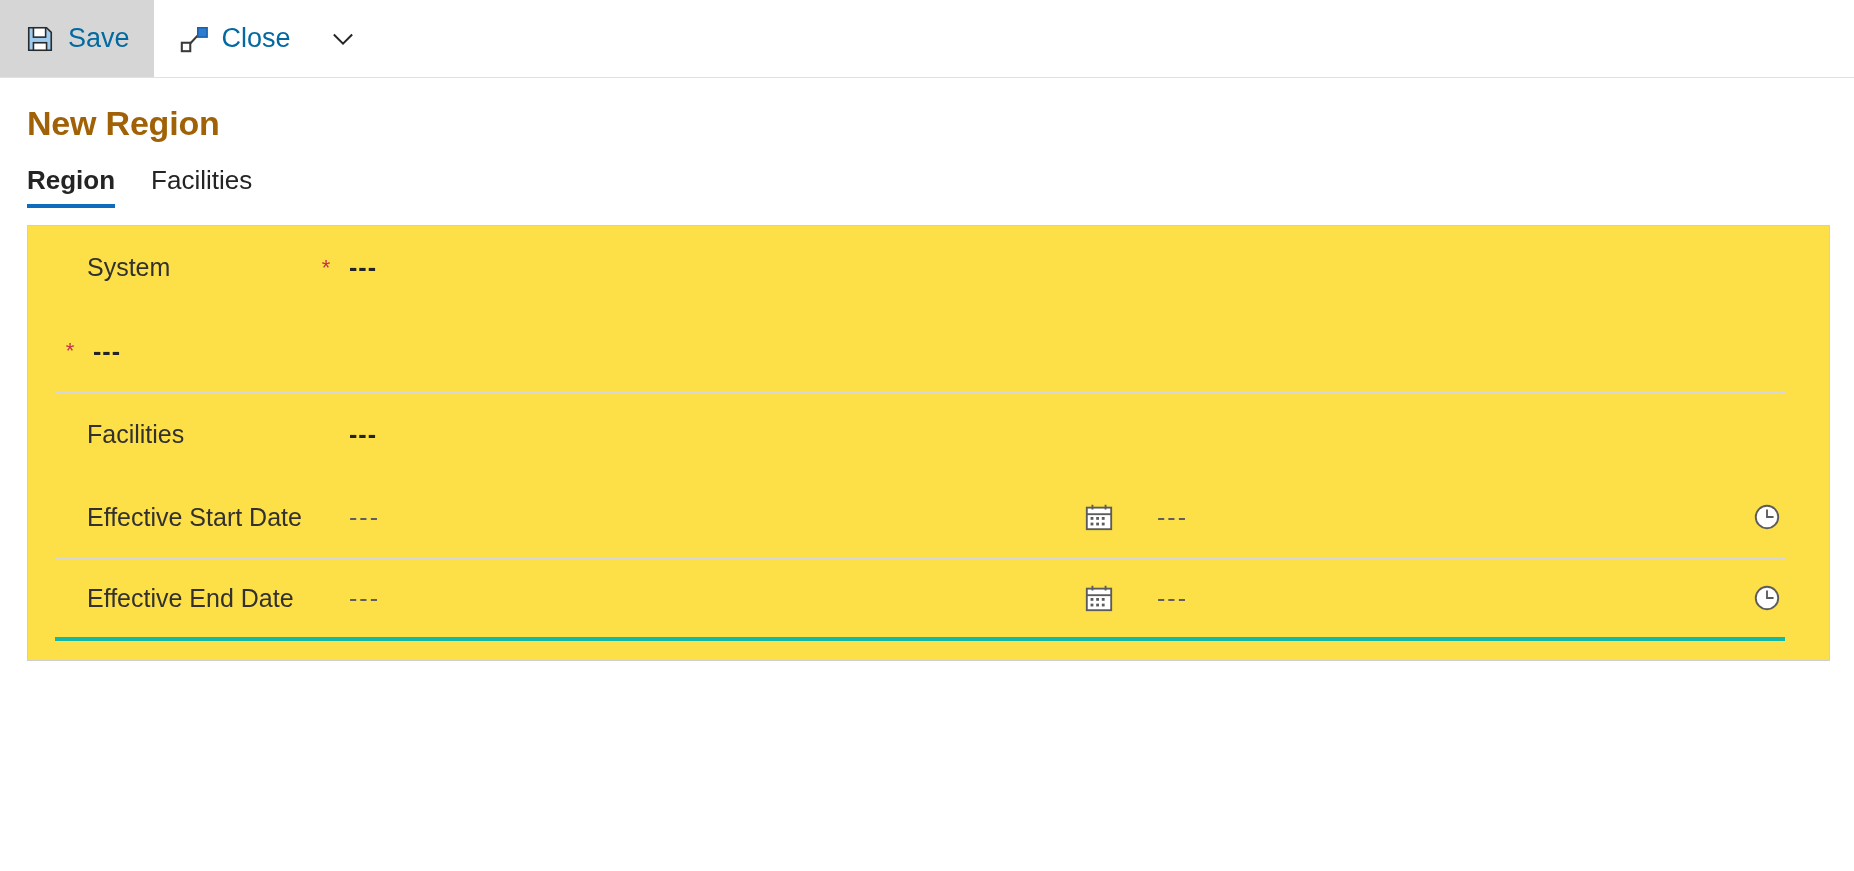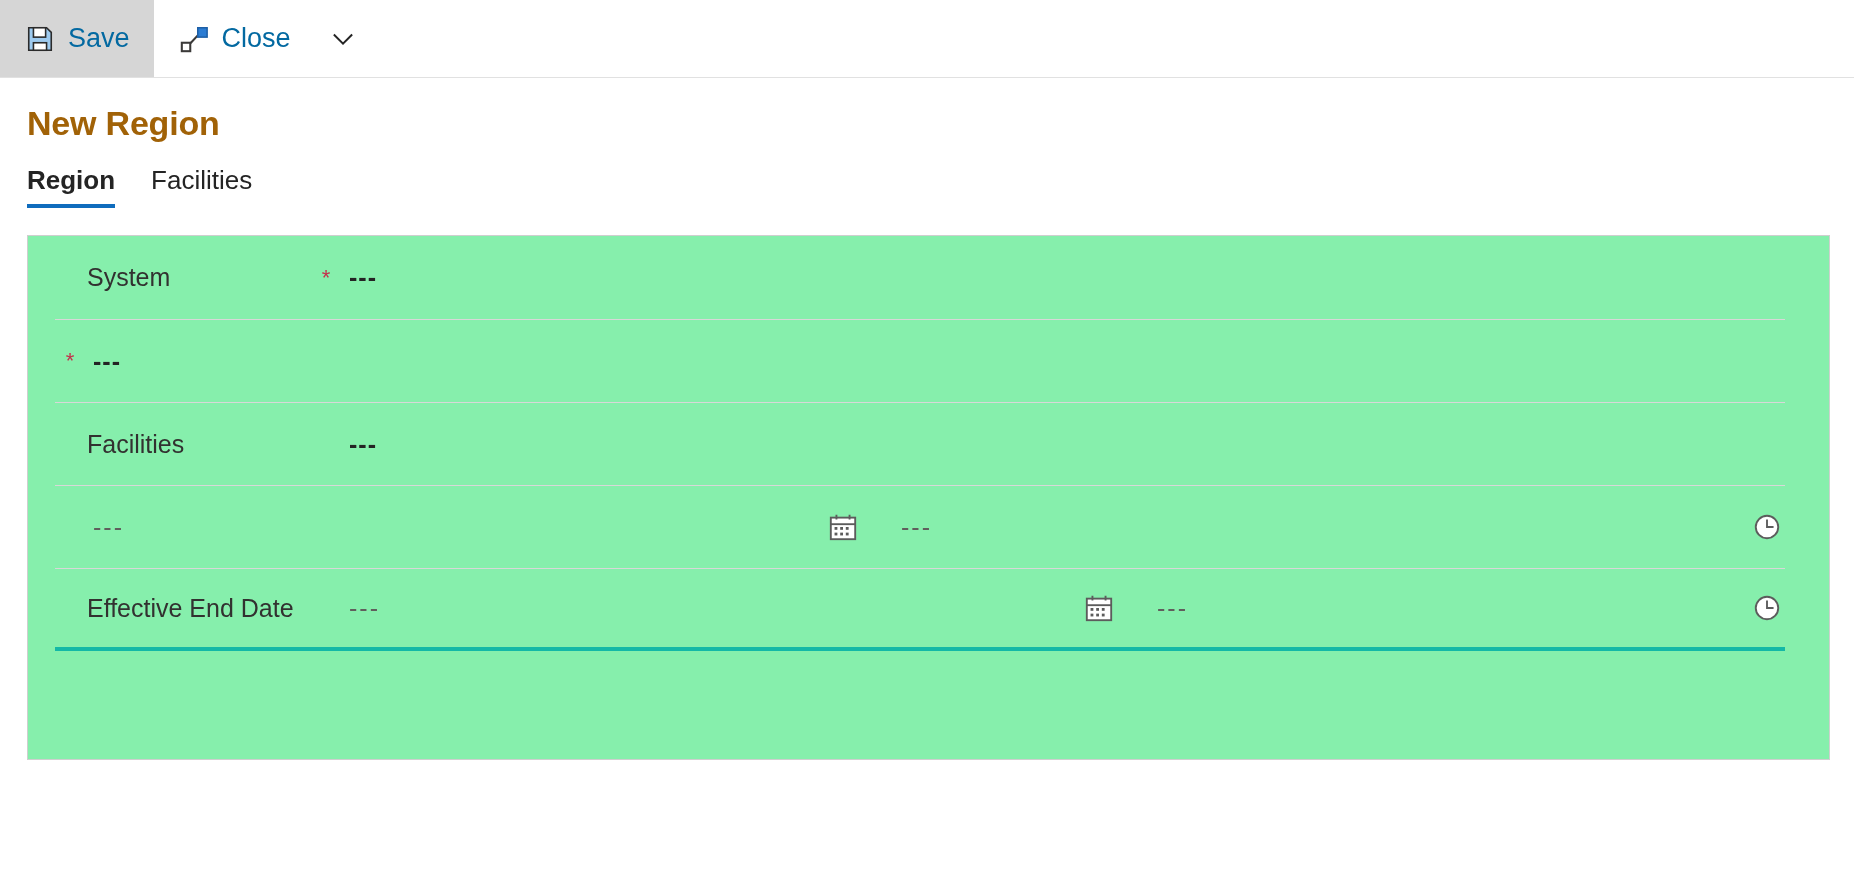--- a/index.html
+++ b/index.html
@@ -96,24 +96,24 @@
     position: absolute;
     left: 0;
     right: 0;
     bottom: 0;
     height: 4px;
     background: #0f6cbd;
   }
 
   
   .form-card {
-    margin: 27px 24px 0 27px;
+    margin: 17px 24px 0 27px;
     border: 1px solid #cfcfcf;
-    height: 525px;
-    background: #86efac;
+    height: 436px;
+    background: #fde047;
     position: relative;
   }
 
   .form-rows {
     padding: 0 0 0 0;
   }
 
   .form-row {
     display: flex;
     align-items: center;
@@ -248,20 +248,21 @@
       <span class="field-value">---</span>
     </div>
 
     <div class="form-row">
       <span class="field-label">Facilities</span>
       <span class="req-star"></span>
       <span class="field-value">---</span>
     </div>
 
     <div class="form-row">
+      <span class="field-label">Effective Start Date</span>
       <span class="req-star"></span>
       <div class="date-wrap">
         <div class="date-left">
           <span class="field-value light">---</span>
         </div>
         <span class="date-cal-icon">
           <svg width="30" height="30" viewBox="0 0 32 32">
             <rect x="3" y="6" width="26" height="23" fill="#ffffff" stroke="#5c5c5c" stroke-width="2"></rect>
             <path d="M3 13 H29" stroke="#5c5c5c" stroke-width="2"></path>
             <path d="M9 3 V8 M23 3 V8" stroke="#5c5c5c" stroke-width="2"></path>

